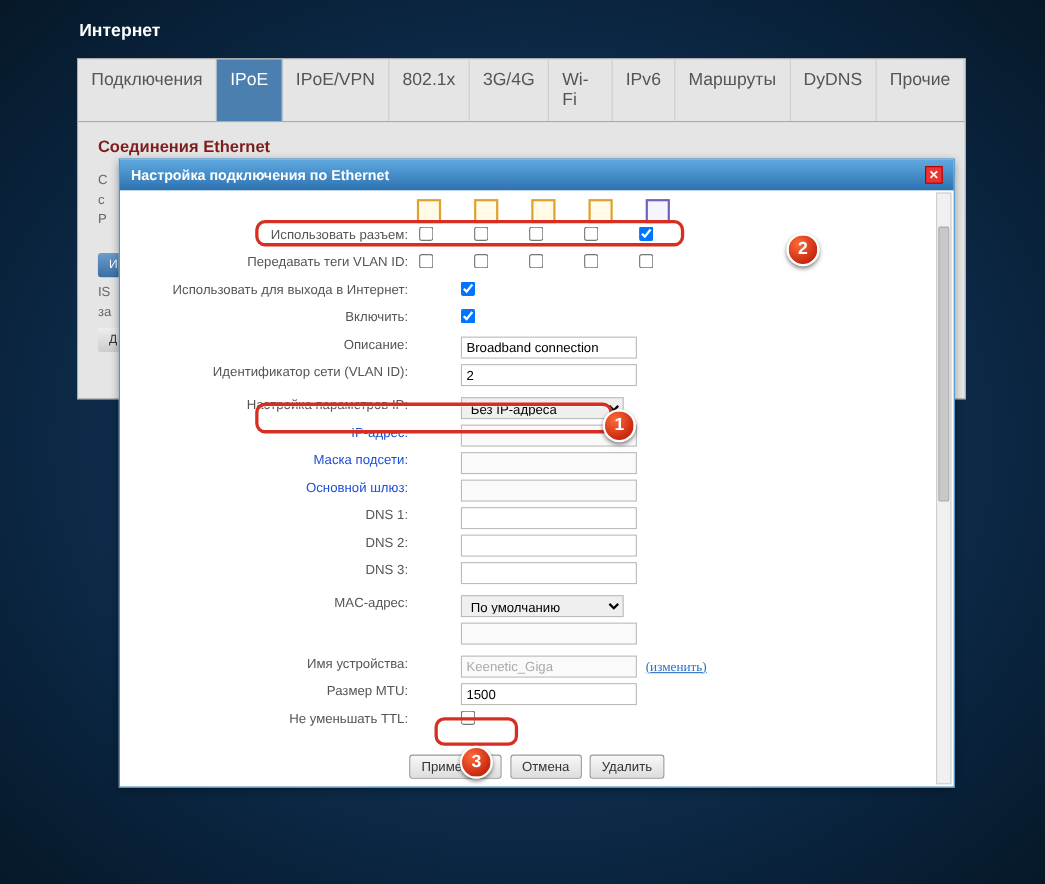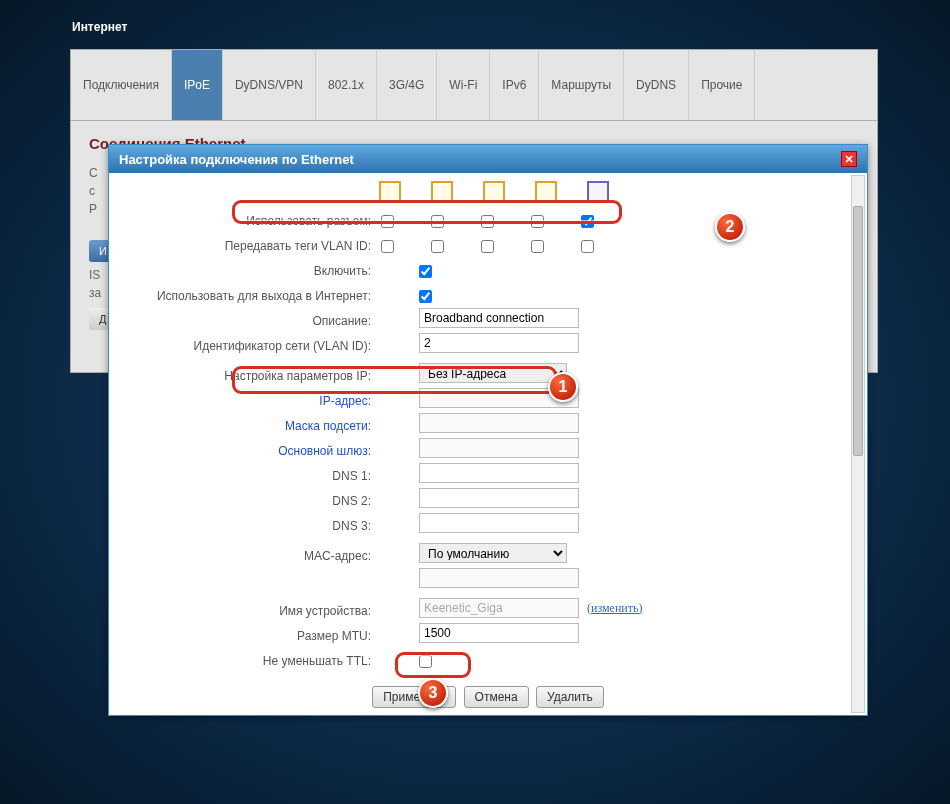--- a/index.html
+++ b/index.html
@@ -8,40 +8,40 @@
   font-size: 12px;
   background: radial-gradient(ellipse at center, #1a4670 0%, #0a2540 70%, #061828 100%);
   width: 950px;
   height: 804px;
   position: relative;
   overflow: hidden;
   color: #333;
 }
 .page-header {
   color: #fff;
-  font-size: 12px;
+  font-size: 16px;
   font-weight: bold;
   padding: 20px 0 15px 72px;
 }
 .main-panel {
   background: #e5e5e5;
   border: 1px solid #aaa;
   margin: 0 70px;
   width: 808px;
   position: relative;
 }
 .tabs {
   display: flex;
   background: #e5e5e5;
   border-bottom: 1px solid #aaa;
 }
 .tab {
-  padding: 28px 12px;
+  padding: 10px 12px;
   color: #555;
-  font-size: 12px;
+  font-size: 16px;
   cursor: pointer;
   border-right: 1px solid #ccc;
 }
 .tab.active {
   background: #4a7fb0;
   color: #fff;
 }
 .section-title {
   font-size: 15px;
   font-weight: bold;
@@ -108,21 +108,21 @@
   gap: 30px;
 }
 .port {
   width: 22px; height: 22px;
   border: 2px solid #e0a030;
   background: #fffbe6;
 }
 .port.last { border-color: #7060c0; background: #f6f4ff; }
 .form-row {
   display: flex;
-  align-items: flex-end;
+  align-items: flex-start;
   margin: 3px 0;
   min-height: 22px;
 }
 .form-label {
   width: 250px;
   text-align: right;
   padding-right: 6px;
   color: #555;
   font-size: 12px;
 }
@@ -210,21 +210,21 @@
 </style>
 </head>
 <body>
 
 <div class="page-header">Интернет</div>
 
 <div class="main-panel">
   <div class="tabs">
     <div class="tab">Подключения</div>
     <div class="tab active">IPoE</div>
-    <div class="tab">DyDNS/VPN</div>
+    <div class="tab">IPoE/VPN</div>
     <div class="tab">802.1x</div>
     <div class="tab">3G/4G</div>
     <div class="tab">Wi-Fi</div>
     <div class="tab">IPv6</div>
     <div class="tab">Маршруты</div>
     <div class="tab">DyDNS</div>
     <div class="tab">Прочие</div>
   </div>
   <div class="section-title">Соединения Ethernet</div>
   <div class="section-body">
@@ -272,27 +272,27 @@
       <div class="form-value chk-row">
         <input type="checkbox" class="chk" style="">
         <input type="checkbox" class="chk" style="">
         <input type="checkbox" class="chk" style="">
         <input type="checkbox" class="chk" style="">
         <input type="checkbox" class="chk" style="">
       </div>
     </div>
 
     <div class="form-row">
+      <div class="form-label">Использовать для выхода в Интернет:</div>
+      <div class="form-value">
+          <input type="checkbox" class="chk" checked="" style="">
+        </div>
+    </div>
+    <div class="form-row">
       <div class="form-label">Включить:</div>
-      <div class="form-value">
-          <input type="checkbox" class="chk" checked="" style="">
-        </div>
-    </div>
-    <div class="form-row">
-      <div class="form-label">Использовать для выхода в Интернет:</div>
       <div class="form-value">
           <input type="checkbox" class="chk" checked="" style="">
         </div>
     </div>
     <div class="form-row">
       <div class="form-label">Описание:</div>
       <div class="form-value">
           <input type="text" class="input-wide" value="Broadband connection" style="">
         </div>
     </div>

